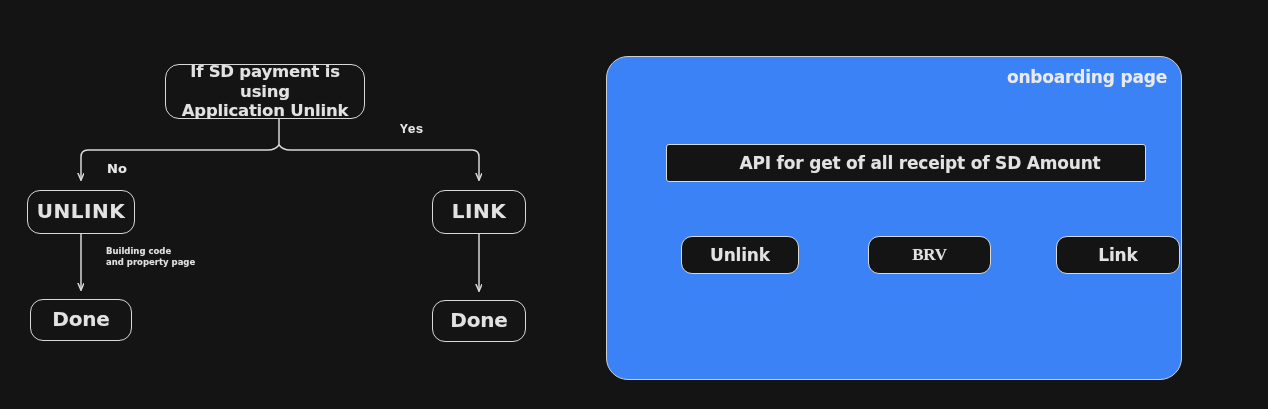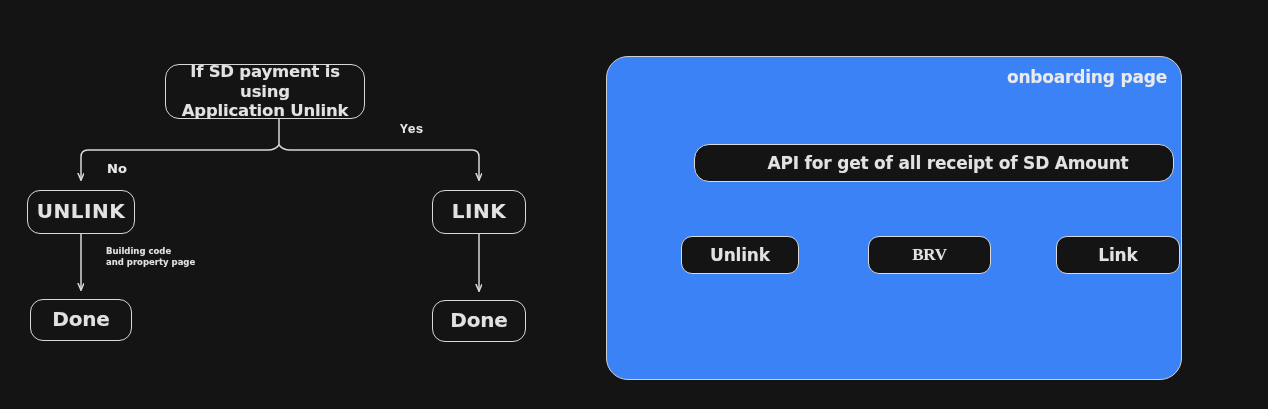--- a/index.html
+++ b/index.html
@@ -111,24 +111,24 @@
   .panel-title {
     position: absolute;
     right: 14px; top: 10px;
     color: #eaeaea;
     font-weight: 700;
     font-size: 17px;
     letter-spacing: -0.2px;
     text-shadow: 0 0 1px rgba(255,255,255,0.3);
   }
   .node.api {
-    left: 694px; top: 144px;
+    left: 666px; top: 144px;
     width: 480px; height: 38px;
     font-size: 17px;
-    border-radius: 15px;
+    border-radius: 3px;
     padding-left: 28px;
   }
   .node.chip {
     top: 236px;
     height: 38px;
     font-size: 17px;
     border-radius: 11px;
   }
   .node.chip-unlink { left: 681px; width: 118px; }
   .node.chip-brv    { left: 868px; width: 123px; font-family: Liberation Serif, serif; }

